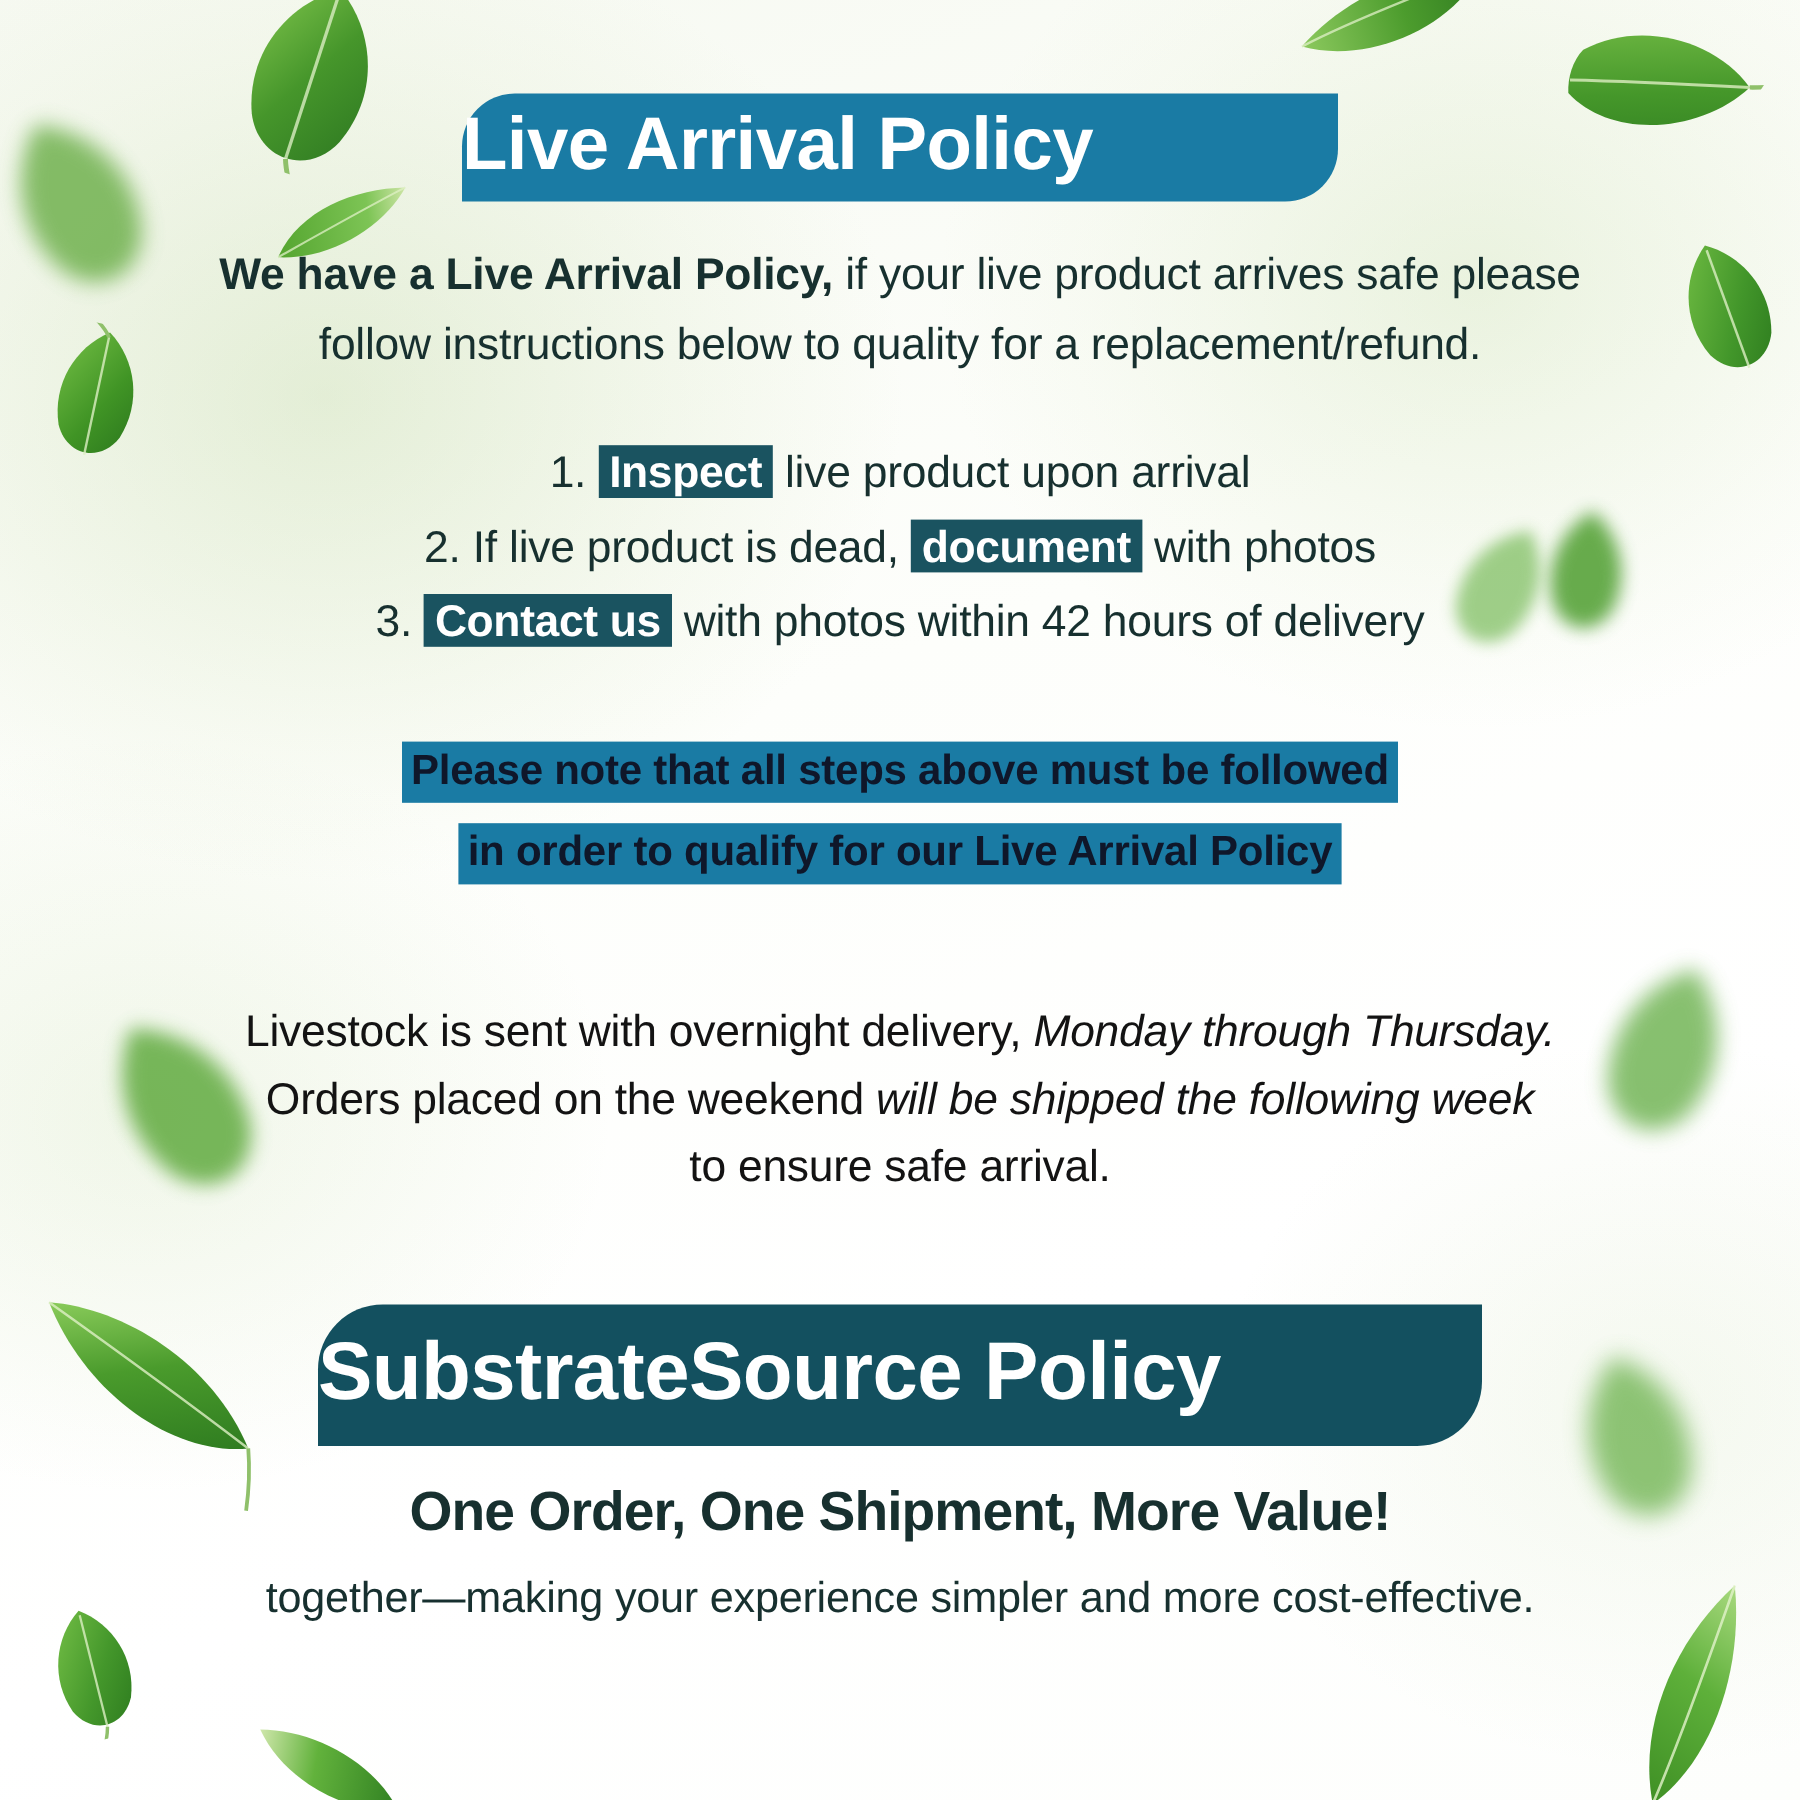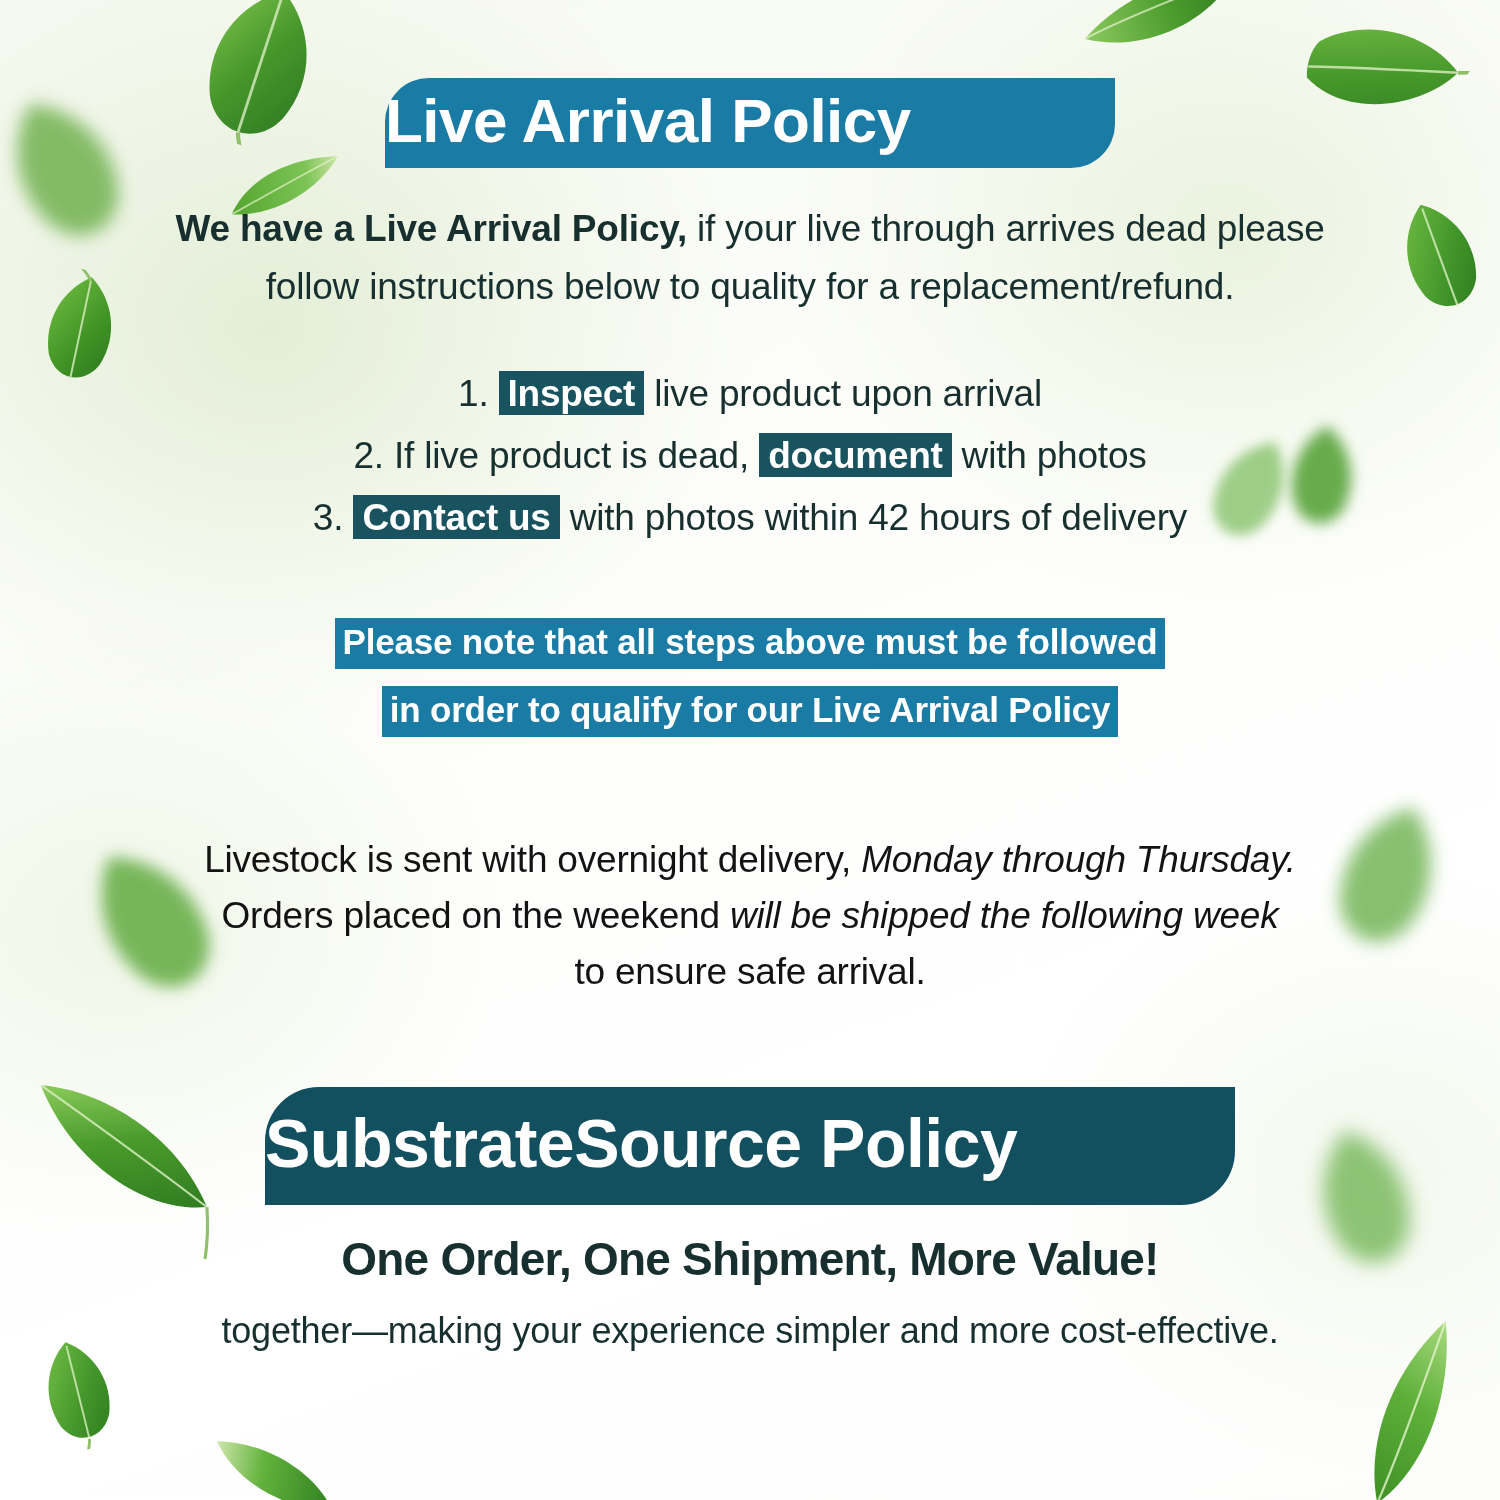--- a/index.html
+++ b/index.html
@@ -120,21 +120,21 @@
     top: 608px;
     width: 1200px;
     text-align: center;
     font-size: 35px;
     line-height: 68px;
     letter-spacing: -0.2px;
   }
   .note-line { white-space: nowrap; }
   .hl-blue {
     background: #1a7ba4;
-    color: #ffffff;
+    color: #0f172a;
     font-weight: bold;
     padding: 4px 8px 8px 8px;
     letter-spacing: -0.2px;
     box-decoration-break: clone;
   }
 
   
   .livestock {
     position: absolute;
     left: 150px;
@@ -359,21 +359,21 @@
       </svg>
   </div>
 
   <div class="content">
 
     <div class="banner banner-top">
       <span>Live Arrival Policy</span>
     </div>
 
     <div class="intro">
-      <b>We have a Live Arrival Policy,</b><span> if your live through arrives dead please follow instructions below to quality for a replacement/refund.</span>
+      <b>We have a Live Arrival Policy,</b><span> if your live product arrives safe please follow instructions below to quality for a replacement/refund.</span>
     </div>
 
     <div class="steps">
 
       <div class="step-line">
         <span>1.</span><span></span>
         <span class="hl-dark">Inspect</span><span> live product upon arrival</span>
       </div>
 
       <div class="step-line">

